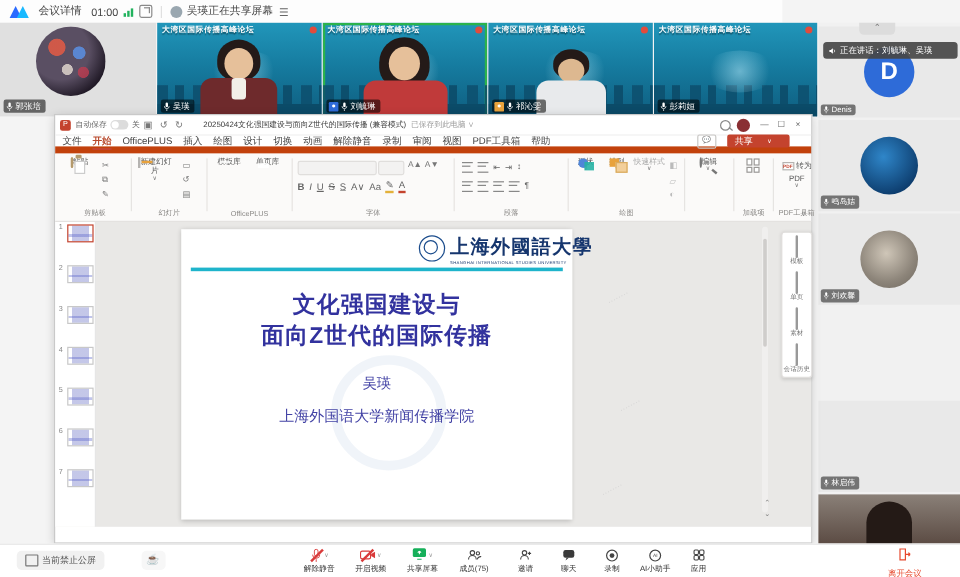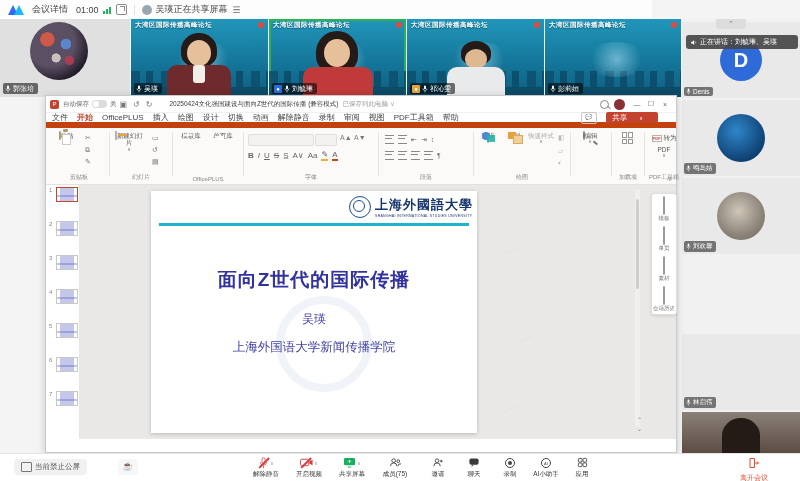--- a/index.html
+++ b/index.html
@@ -131,21 +131,21 @@
   .thumb{position:relative;height:34px;}
   .thumb .num{position:absolute;left:3px;top:2px;font-size:6px;color:#888;}
   .thumb .box{position:absolute;left:10px;top:2px;width:20px;height:13px;background:#fff;border:1px solid #c8c8c8;
     background-image:linear-gradient(180deg,transparent 55%,rgba(80,90,200,.35) 56% 70%,transparent 71%),
       linear-gradient(90deg,transparent 15%,rgba(60,70,180,.3) 16% 84%,transparent 85%);background-size:100% 100%;}
   .thumb.sel .box{border:1.5px solid #c4432e;}
   .slide{position:absolute;left:105px;top:6px;width:326px;height:242px;background:#fff;
     box-shadow:0 1px 4px rgba(0,0,0,.2);}
   .sealmini{width:20px;height:20px;border-radius:50%;border:1.5px solid #1b4c8c;position:relative;background:#fff;}
   .sealmini:after{content:"";position:absolute;left:3px;top:3px;width:10px;height:10px;border:1px solid #1b4c8c;border-radius:50%;}
-  .unitxt{font-family:"DejaVu Serif",serif;font-weight:bold;color:#16366e;font-size:13px;letter-spacing:1px;white-space:nowrap;}
+  .unitxt{font-family:"DejaVu Serif",serif;font-weight:bold;color:#16366e;font-size:16px;letter-spacing:1px;white-space:nowrap;}
   .unien{font-size:3.5px;color:#16366e;letter-spacing:.3px;white-space:nowrap;}
   .tealline{position:absolute;left:8px;top:32px;width:310px;height:3px;background:#1fb4cb;}
   .stitle{position:absolute;left:0;width:100%;text-align:center;font-weight:bold;color:#32329e;font-size:19px;letter-spacing:1px;}
   .ssub{position:absolute;left:0;width:100%;text-align:center;color:#4343a5;}
   .wseal{position:absolute;left:125px;top:105px;width:80px;height:80px;border-radius:50%;border:8px solid rgba(60,110,180,.08);}
   .wm{position:absolute;color:rgba(120,120,130,.18);font-size:7px;transform:rotate(-28deg);white-space:nowrap;}
   .dock{position:absolute;left:605px;top:8px;width:24px;background:#fff;border:1px solid #e0dedc;
     border-radius:3px;box-shadow:0 1px 3px rgba(0,0,0,.12);padding:3px 0;}
   .dockitem{text-align:center;margin-bottom:6px;color:#777;}
   .dockitem .dic{width:10px;height:10px;border:1px solid #999;border-radius:2px;margin:0 auto 1px;}
@@ -556,20 +556,21 @@
       <div class="slide">
         <div class="a" style="left:198px;top:5px;display:flex;">
           <span class="sealmini"></span>
           <span style="margin-left:4px;">
             <div class="unitxt">上海外國語大學</div>
             <div class="unien">SHANGHAI INTERNATIONAL STUDIES UNIVERSITY</div>
           </span>
         </div>
         <div class="tealline"></div>
         <div class="wseal"></div>
+        <div class="stitle" style="top:50px;">文化强国建设与</div>
         <div class="stitle" style="top:76px;">面向Z世代的国际传播</div>
         <div class="ssub" style="top:120px;font-size:12px;">吴瑛</div>
         <div class="ssub" style="top:148px;font-size:12.5px;">上海外国语大学新闻传播学院</div>
       </div>
 
       <div class="dock">
         <div class="dockitem"><span class="dic"></span><div class="dlabel">模板</div></div>
         <div class="dockitem"><span class="dic"></span><div class="dlabel">单页</div></div>
         <div class="dockitem"><span class="dic"></span><div class="dlabel">素材</div></div>
         <div class="dockitem" style="margin-bottom:0"><span class="dic"></span><div class="dlabel">会话历史</div></div>

